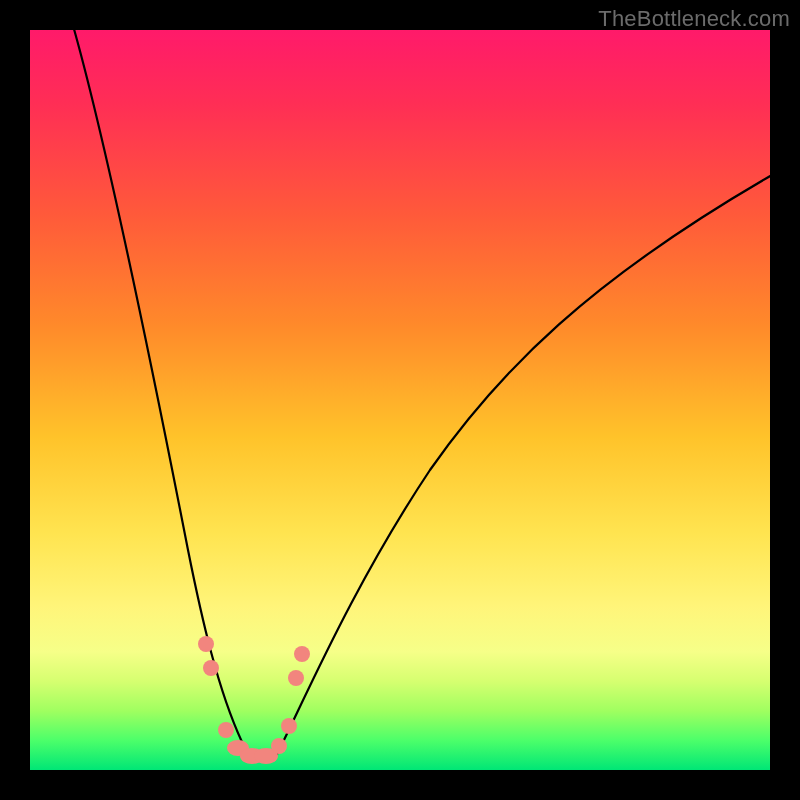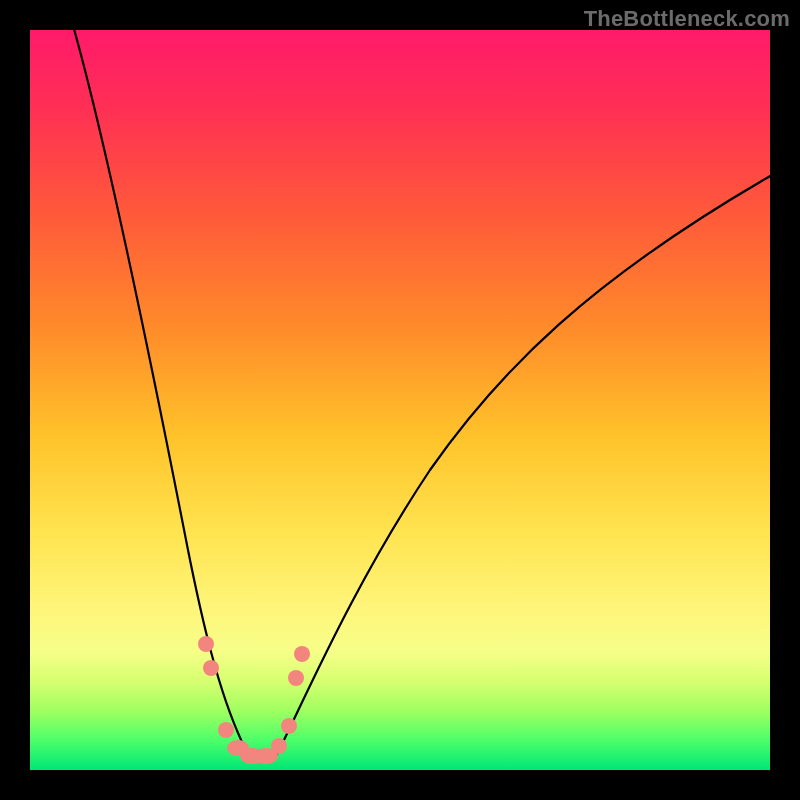--- a/index.html
+++ b/index.html
@@ -41,21 +41,21 @@
       #4cff6a 96%,
       #00e676 100%
     );
   }
   .watermark {
     position: absolute;
     top: 6px;
     right: 10px;
     color: #6b6b6b;
     font-size: 22px;
-    font-weight: 700;
+    font-weight: 400;
     letter-spacing: 0.2px;
     user-select: none;
   }
   svg.curve {
     position: absolute;
     left: 0;
     top: 0;
     width: 740px;
     height: 740px;
     overflow: visible;

